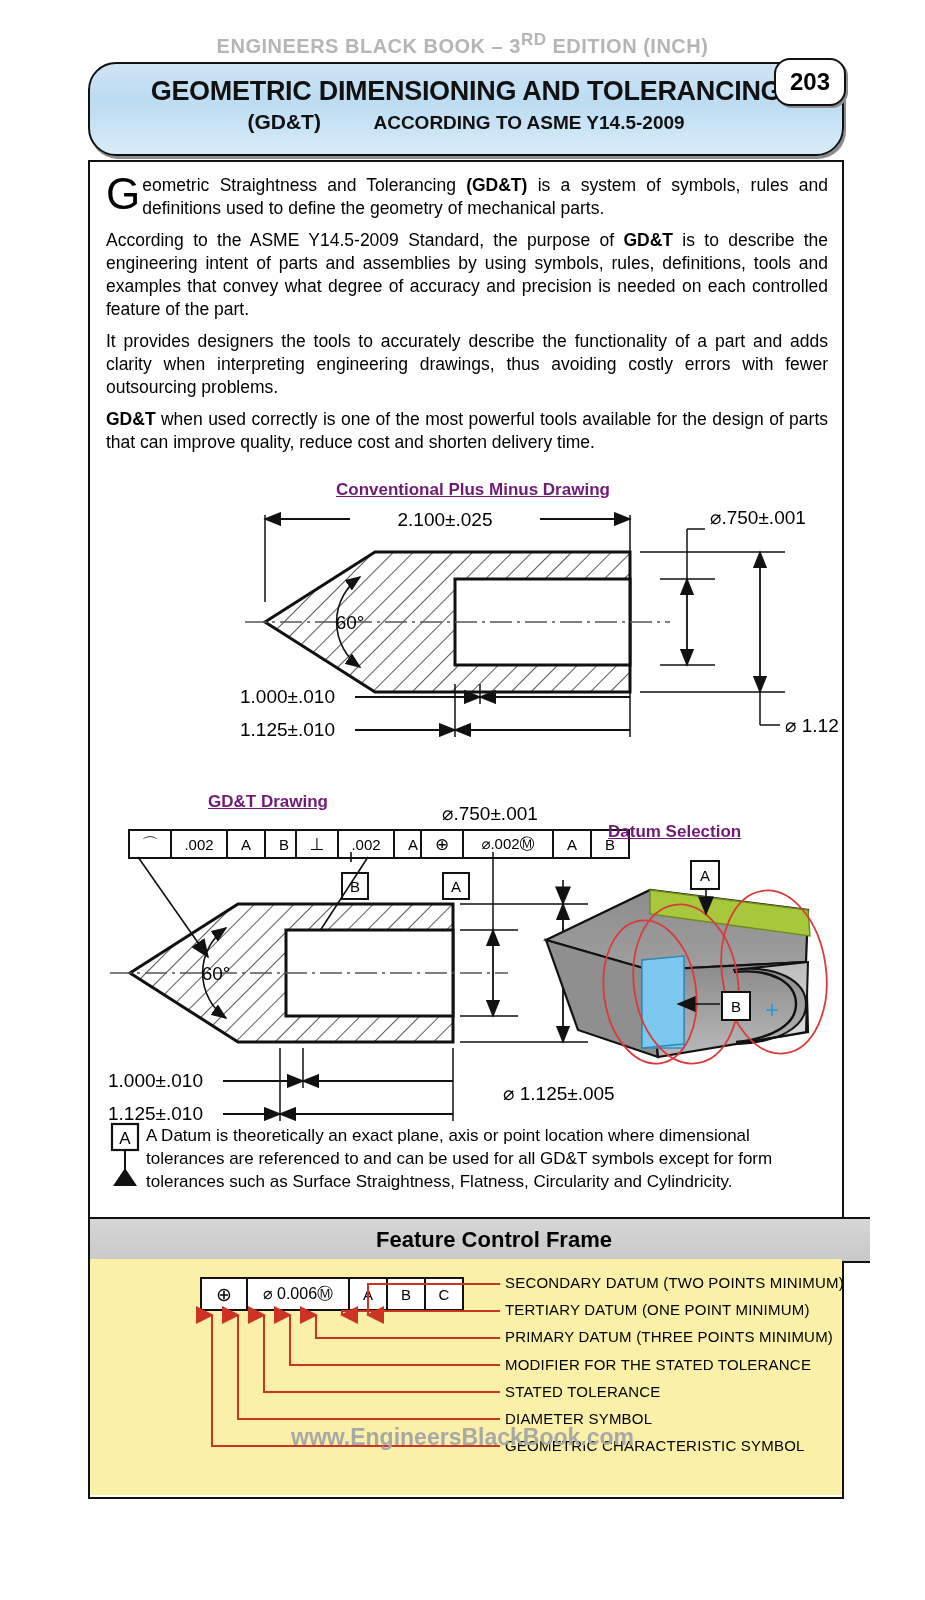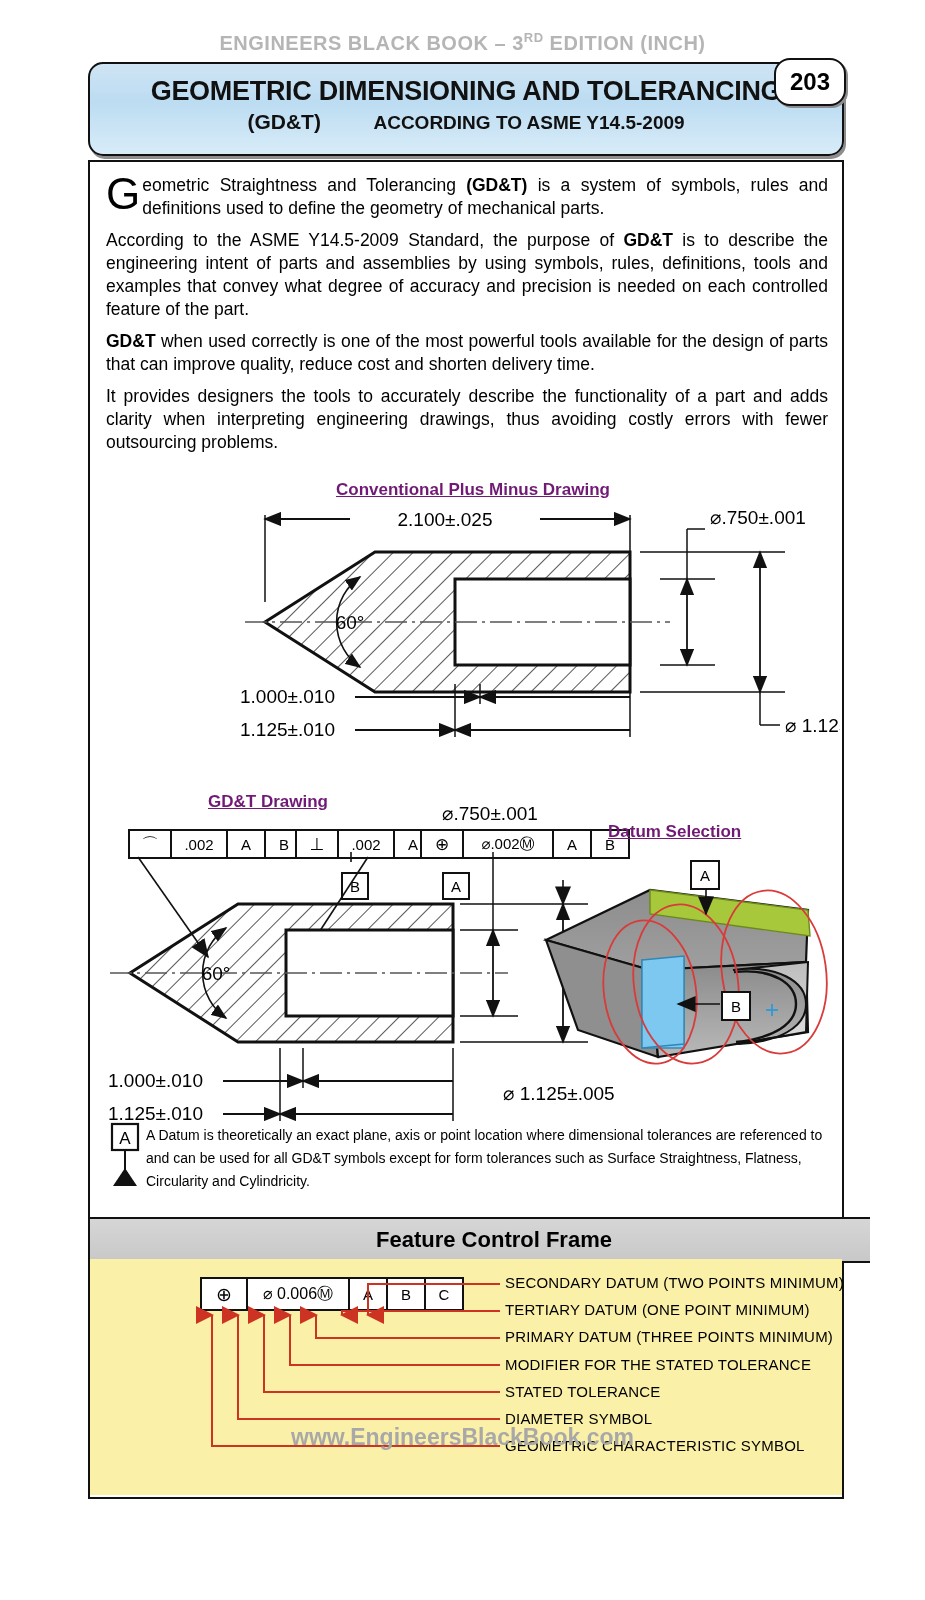--- a/index.html
+++ b/index.html
@@ -1,25 +1,25 @@
 <!DOCTYPE html>
 <html><head>
 <meta charset="utf-8">
 <style>
   html,body{margin:0;padding:0;background:#fff;}
   body{width:925px;height:1600px;font-family:"Liberation Sans",sans-serif;color:#000;position:relative;overflow:hidden;}
 
   
   .runhead{position:absolute;top:30px;left:0;width:925px;text-align:center;
     font-size:20px;font-weight:bold;letter-spacing:.5px;color:#b5b5b5;}
-  .runhead sup{font-size:13px;vertical-align:super;}
+  .runhead sup{font-size:17px;vertical-align:super;}
 
   
   .banner{position:absolute;left:88px;top:62px;width:752px;height:90px;
-    border:2px solid #111;border-radius:15px;
+    border:2px solid #111;border-radius:28px;
     background:linear-gradient(180deg,#cfe4f4 0%,#bcdcf2 42%,#d8ecf8 100%);
     box-shadow:2px 3px 0 #8d8d8d;}
   .banner .t1,.banner .t2{position:absolute;width:100%;text-align:center;color:#111;}
   .banner .t1{top:12px;font-size:27px;font-weight:bold;letter-spacing:-.3px;}
   .banner .t2{top:46px;font-size:21px;font-weight:bold;}
   .banner .t2 .small{font-size:19px;padding-left:48px;}
   .pagebadge{position:absolute;right:-4px;top:-6px;width:68px;height:44px;
     border:2px solid #111;border-radius:16px;background:#fff;
     display:flex;align-items:center;justify-content:center;
     font-size:24px;font-weight:bold;box-shadow:2px 2px 0 #8d8d8d;}
@@ -36,21 +36,21 @@
   .bld{font-weight:bold;}
 
   
   .cap{position:absolute;font-size:17px;font-weight:bold;color:#701a75;
     text-decoration:underline;white-space:nowrap;}
 
   svg{display:block;}
   .drawsvg{position:absolute;}
 
   
-  .datumnote{position:absolute;left:56px;top:962px;width:684px;font-size:14px;line-height:23px;}
+  .datumnote{position:absolute;left:56px;top:962px;width:684px;font-size:17px;line-height:23px;}
 
   
   .fcfhead{position:absolute;left:0;top:1055px;width:752px;height:42px;
     background:linear-gradient(180deg,#d6d6d6,#c8c8c8);
     border-top:2px solid #111;border-bottom:2px solid #111;
     display:flex;align-items:center;justify-content:center;
     font-size:22px;font-weight:bold;padding-left:28px;}
   .fcfbody{position:absolute;left:0;top:1097px;width:752px;height:236px;background:#faf0a8;}
 
   
@@ -78,22 +78,22 @@
   <div class="t1">GEOMETRIC DIMENSIONING AND TOLERANCING</div>
   <div class="t2"><span>(GD&amp;T)</span><span class="small"> ACCORDING TO ASME Y14.5-2009</span></div>
   <div class="pagebadge">203</div>
 </div>
 
 <div class="framewrap">
 
   <div class="prose">
     <p><span class="dropcap">G</span><span>eometric Straightness and Tolerancing </span><span class="bld">(GD&amp;T)</span><span> is a system of symbols, rules and definitions used to define the geometry of mechanical parts.</span></p>
     <p><span>According to the ASME Y14.5-2009 Standard, the purpose of </span><span class="bld">GD&amp;T</span><span> is to describe the engineering intent of parts and assemblies by using symbols, rules, definitions, tools and examples that convey what degree of accuracy and precision is needed on each controlled feature of the part.</span></p>
+    <p>It provides designers the tools to accurately describe the functionality of a part and adds clarity when interpreting engineering drawings, thus avoiding costly errors with fewer outsourcing problems.</p>
     <p><span class="bld">GD&amp;T</span><span> when used correctly is one of the most powerful tools available for the design of parts that can improve quality, reduce cost and shorten delivery time.</span></p>
-    <p>It provides designers the tools to accurately describe the functionality of a part and adds clarity when interpreting engineering drawings, thus avoiding costly errors with fewer outsourcing problems.</p>
   </div>
 
   <div class="cap" style="left:246px;top:318px;">Conventional Plus Minus Drawing</div>
 
   <svg class="drawsvg" style="left:150px;top:345px;" width="600" height="240" viewBox="0 0 600 240">
     <defs>
       <pattern id="hatchA" width="14" height="14" patternTransform="rotate(45)" patternUnits="userSpaceOnUse">
         <line x1="0" y1="0" x2="0" y2="14" stroke="#111" stroke-width="1.4"></line>
       </pattern>
       <marker id="arrR" markerWidth="10" markerHeight="8" refX="9" refY="4" orient="auto">

